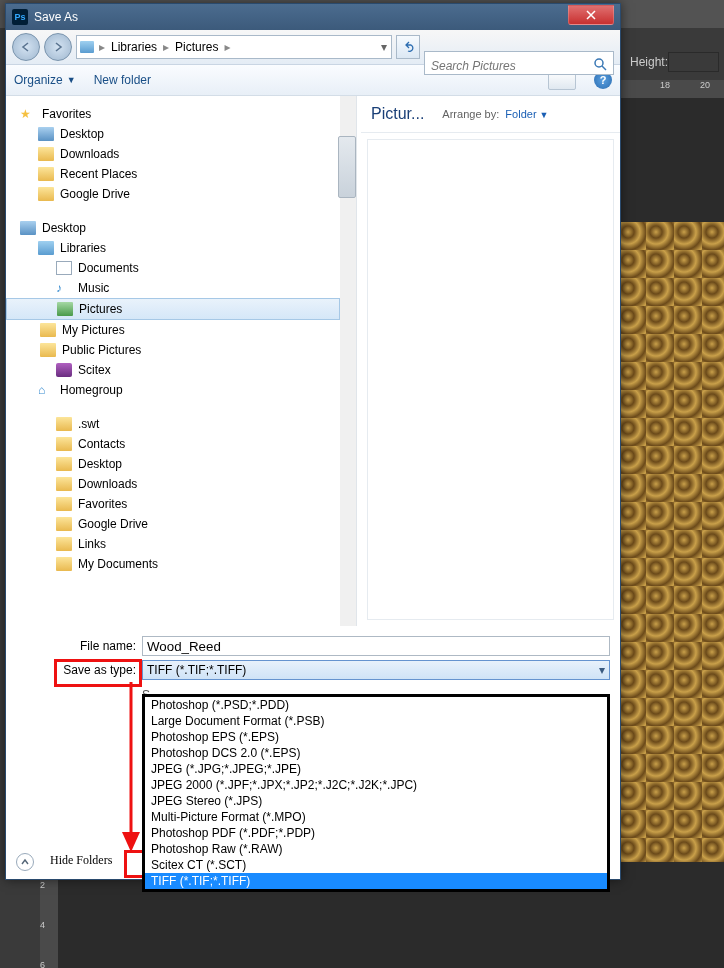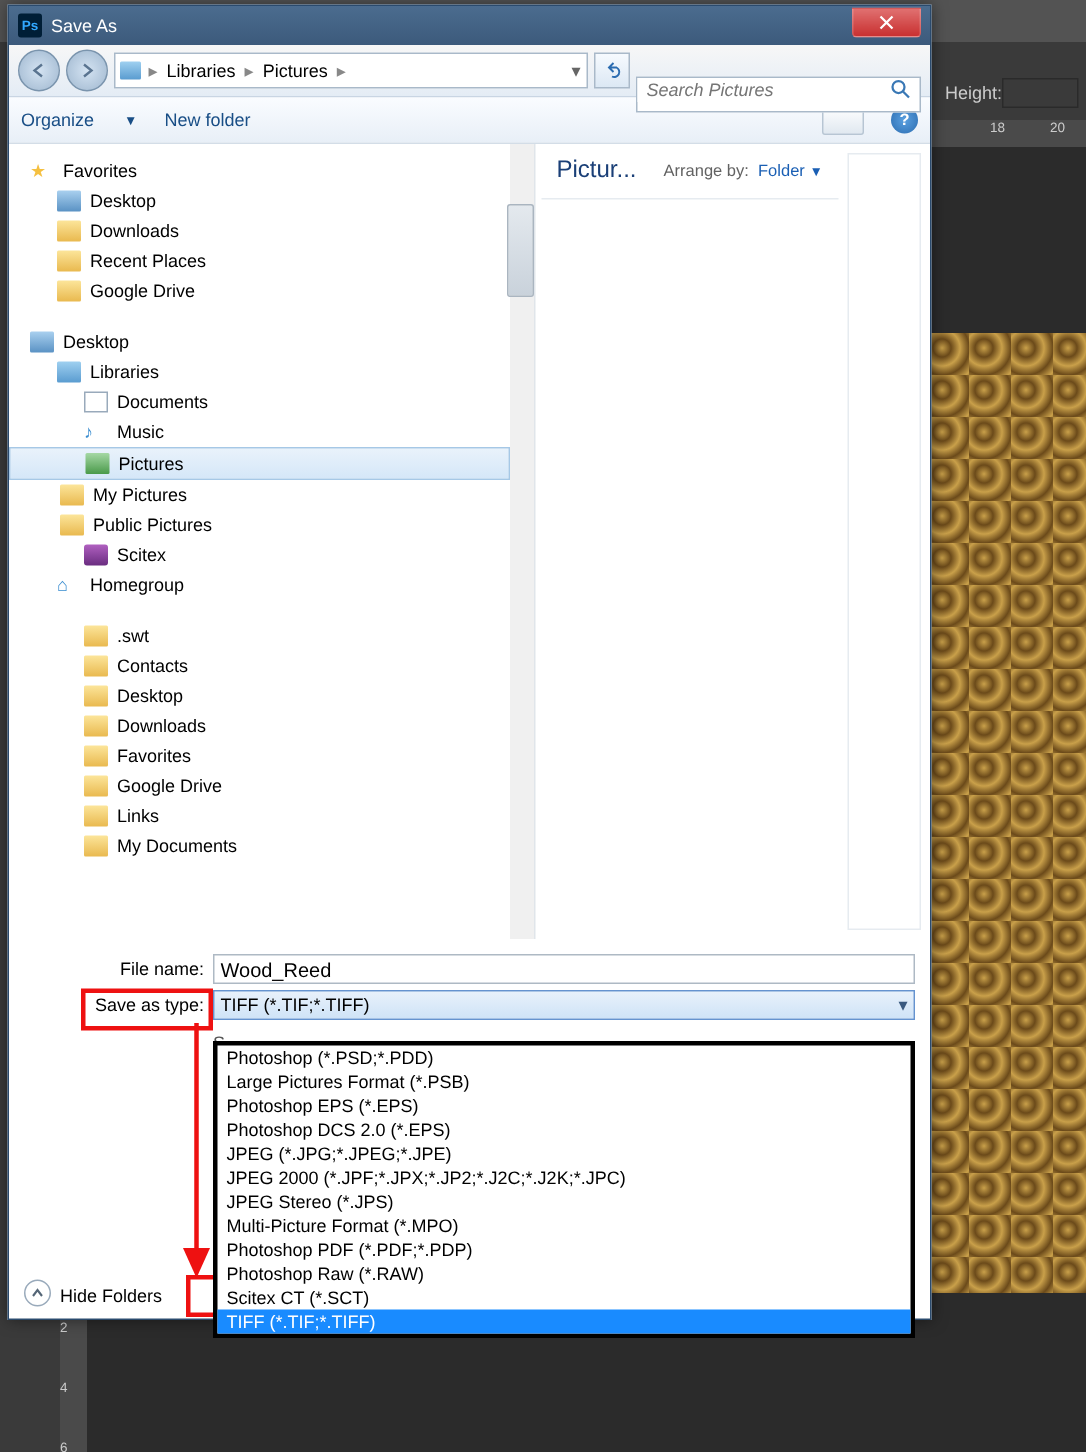--- a/index.html
+++ b/index.html
@@ -25,25 +25,25 @@
   .winbtn{width:28px;height:18px;margin-top:-4px;background:rgba(255,255,255,.1);border:1px solid rgba(255,255,255,.2);display:flex;align-items:center;justify-content:center;color:#fff;font-size:10px;}
   .winbtn.close{width:44px;background:linear-gradient(#e07070,#c83030);border-radius:0 0 3px 3px;margin-right:6px;}
   .navbar{height:34px;background:linear-gradient(#f7f7f7,#e4ecf5);border-bottom:1px solid #c9d5e3;display:flex;align-items:center;padding:0 6px;gap:4px;}
   .navcircle{width:26px;height:26px;border-radius:50%;background:radial-gradient(#d4e3f2,#9fb7cf);border:1px solid #7a94ad;display:flex;align-items:center;justify-content:center;color:#5a7490;}
   .crumb-box{flex:1;height:22px;border:1px solid #a9b9c9;background:#fff;display:flex;align-items:center;}
   .crumb-icon{width:20px;height:20px;display:flex;align-items:center;justify-content:center;}
   .crumb-sep{color:#888;padding:0 2px;}
   .crumb-item{padding:0 4px;}
   .crumb-end{margin-left:auto;display:flex;align-items:center;gap:6px;padding-right:4px;color:#666;}
   .refresh{width:22px;height:22px;border:1px solid #a9b9c9;background:linear-gradient(#f6fafe,#dce8f4);display:flex;align-items:center;justify-content:center;color:#2b6cb0;}
-  .searchbox{width:188px;height:22px;border:1px solid #a9b9c9;background:#fff;display:flex;align-items:flex-start;position:relative;margin-top:31px;}
+  .searchbox{width:188px;height:22px;border:1px solid #a9b9c9;background:#fff;display:flex;align-items:flex-end;position:relative;margin-top:31px;}
   .searchbox input{border:none;outline:none;width:150px;font-style:italic;color:#888;padding-left:6px;font-size:12px;}
   .searchbox .mag{position:absolute;right:6px;color:#3a78b5;}
   .toolbar{height:30px;background:linear-gradient(#fafcff,#e8eff7);border-bottom:1px solid #d3dde7;display:flex;align-items:center;padding:0 8px;gap:18px;}
-  .toolbar .btn{color:#194e86;display:flex;align-items:center;gap:20px;}
+  .toolbar .btn{color:#194e86;display:flex;align-items:center;gap:4px;}
   .toolbar .spacer{flex:1;}
   .view-icon{width:26px;height:18px;border:1px solid #b7c5d3;background:linear-gradient(#fff,#e0e8f0);border-radius:2px;}
   .help{width:18px;height:18px;border-radius:50%;background:radial-gradient(#5aa0e0,#2b6cb0);color:#fff;display:flex;align-items:center;justify-content:center;font-weight:bold;font-size:11px;}
   .body{display:flex;height:530px;}
   .sepline{width:4px;background:transparent;}
   .tree{width:350px;overflow:hidden;border-right:1px solid #e0e5ea;padding-top:8px;position:relative;}
   .tree-scroll{position:absolute;right:0;top:0;bottom:0;width:16px;background:#f0f0f0;}
   .tree-thumb{position:absolute;right:0;top:40px;width:16px;height:60px;background:linear-gradient(#e4e9ee,#c9d2db);border:1px solid #aab5c0;border-radius:2px;}
   .node{display:flex;align-items:center;height:20px;gap:6px;padding-left:14px;}
   .node.d1{padding-left:32px}.node.d2{padding-left:50px}.node.d3{padding-left:34px}
@@ -52,37 +52,37 @@
   .ico.folder{background:linear-gradient(#fce59a,#e9b94f);border-radius:1px;}
   .ico.doc{background:#fff;border:1px solid #9ab;box-sizing:border-box;}
   .ico.music{color:#3a8dd0;}
   .ico.video{background:linear-gradient(#b060c0,#6a2d80);border-radius:2px;}
   .ico.monitor{background:linear-gradient(#a9d0ef,#5a92c4);border-radius:1px;}
   .ico.lib{background:linear-gradient(#9fd0f0,#5a9cd0);border-radius:1px;position:relative;}
   .ico.pic{background:linear-gradient(#a5d8a5,#4a9a4a);border-radius:1px;}
   .ico.hg{color:#3a8dd0;}
   .node.sel{background:linear-gradient(#e9f2fb,#d5e7f8);border:1px solid #a6c8e6;margin:0 16px 0 0;}
   .gap{height:14px;}
-  .preview{flex:1;display:flex;flex-direction:row;}
+  .preview{flex:1;display:flex;flex-direction:column;}
   .preview-hdr{height:36px;border-bottom:1px solid #e6ebf0;display:flex;align-items:center;padding:0 10px;gap:18px;}
   .preview-title{color:#1a3f77;font-size:16px;}
   .arrange{color:#626262;font-size:11px;}
   .arrange .val{color:#1a5fb4;}
   .preview-body{flex:1;border:1px solid #e6ebf0;margin:6px;position:relative;}
   .form-area{padding:6px 10px 0 10px;}
   .form-row{display:flex;align-items:center;margin:4px 0;}
   .form-lbl{width:120px;text-align:right;padding-right:6px;}
   .form-ctl{flex:1;}
   .textinput{width:100%;height:20px;border:1px solid #aeb9c4;padding:0 4px;box-sizing:border-box;}
   .combo{width:100%;height:20px;border:1px solid #6593cf;background:linear-gradient(#e8f1fb,#cfe3f7);padding:0 4px;box-sizing:border-box;display:flex;align-items:center;position:relative;}
   .combo .arrow{position:absolute;right:4px;color:#3a5a80;}
   .dropdown{position:absolute;left:136px;right:10px;top:690px;border:3px solid #000000;background:#fff;z-index:5;}
   .dd-item{padding:1px 6px;font-size:12px;}
   .dd-item.sel{background:#198bff;color:#fff;}
-  .footer{position:absolute;bottom:8px;left:10px;display:flex;align-items:flex-end;gap:6px;}
+  .footer{position:absolute;bottom:8px;left:10px;display:flex;align-items:flex-start;gap:16px;font-family:Liberation Serif, serif;}
   .expander{width:16px;height:16px;border:1px solid #9ab;border-radius:50%;display:flex;align-items:center;justify-content:center;color:#567;}
   
   .anno-box1{position:absolute;border:3px solid #e11;pointer-events:none;}
   .anno-arrow{position:absolute;pointer-events:none;}
 </style>
 </head>
 <body>
 
 <div class="ps-toolbar"></div>
 <div class="ps-field">
@@ -292,21 +292,21 @@
       </div>
     </div>
     <div class="form-row" style="margin-top:8px;">
       <div class="form-lbl"></div>
       <div style="color:#555;">S</div>
     </div>
   </div>
 
   <div class="dropdown">
     <div class="dd-item">Photoshop (*.PSD;*.PDD)</div>
-    <div class="dd-item">Large Pictures Format (*.PSB)</div>
+    <div class="dd-item">Large Document Format (*.PSB)</div>
     <div class="dd-item">Photoshop EPS (*.EPS)</div>
     <div class="dd-item">Photoshop DCS 2.0 (*.EPS)</div>
     <div class="dd-item">JPEG (*.JPG;*.JPEG;*.JPE)</div>
     <div class="dd-item">JPEG 2000 (*.JPF;*.JPX;*.JP2;*.J2C;*.J2K;*.JPC)</div>
     <div class="dd-item">JPEG Stereo (*.JPS)</div>
     <div class="dd-item">Multi-Picture Format (*.MPO)</div>
     <div class="dd-item">Photoshop PDF (*.PDF;*.PDP)</div>
     <div class="dd-item">Photoshop Raw (*.RAW)</div>
     <div class="dd-item">Scitex CT (*.SCT)</div>
     <div class="dd-item sel">TIFF (*.TIF;*.TIFF)</div>

